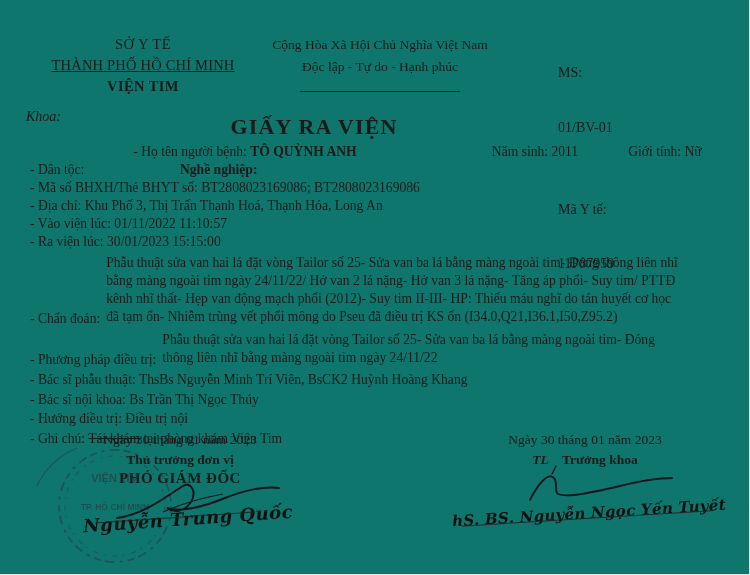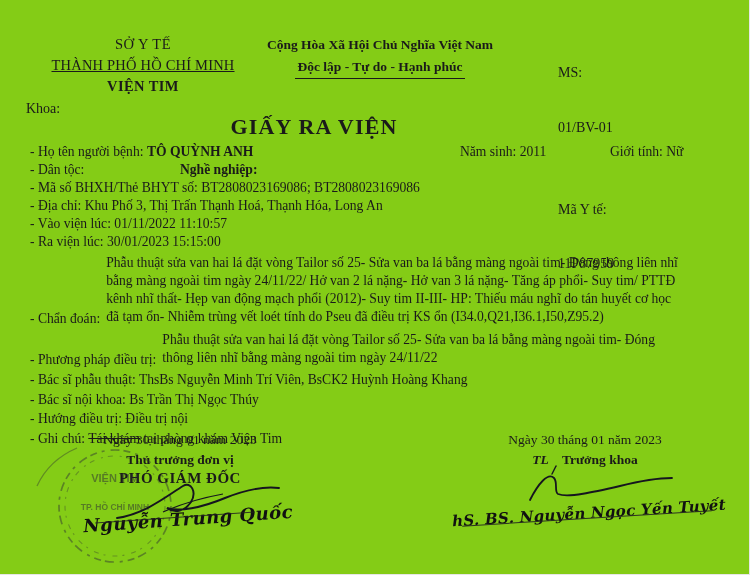--- a/index.html
+++ b/index.html
@@ -8,21 +8,21 @@
     background: #ffffff;
   }
   body {
     font-family: "Liberation Serif", "DejaVu Serif", serif;
     color: #1a1a1a;
   }
   #page {
     position: relative;
     width: 750px;
     height: 575px;
-    background: #84cc16;
+    background: #0f766e;
     overflow: hidden;
     border-right: 1px solid #e6e6e6;
     border-bottom: 1px solid #e6e6e6;
     box-sizing: border-box;
   }
 
   
   .header {
     position: absolute;
     top: 30px;
@@ -36,42 +36,43 @@
     top: 4px;
     width: 250px;
     text-align: center;
     line-height: 1.45;
     font-size: 14.5px;
   }
   .hdr-left .l1 { letter-spacing: .5px; }
   .hdr-left .l2 { letter-spacing: .2px; text-decoration: underline; }
   .hdr-left .l3 { font-weight: bold; letter-spacing: .4px; }
   .khoa-row {
-    margin-top: 2px;
+    margin-top: 10px;
     display: flex;
     text-align: left;
     font-size: 14px;
+    font-style: italic;
   }
   .khoa-row .khoa-label { width: 62px; padding-left: 8px; }
   .khoa-row .khoa-value { flex: 1; }
 
   .hdr-center {
     position: absolute;
     left: 250px;
     top: 4px;
     width: 260px;
     text-align: center;
     font-size: 13.5px;
-    font-weight: bold;
+    font-weight: normal;
     line-height: 1.6;
   }
   .hdr-center .motto {
     display: inline-block;
     border-bottom: 1.4px solid #1a1a1a;
-    padding: 0 2px 1px 2px;
+    padding: 0 2px 14px 2px;
   }
 
   .hdr-right {
     position: absolute;
     left: 530px;
     top: 2px;
     font-size: 14px;
     line-height: 1.95;
   }
   .hdr-right .r-row { white-space: pre; }
@@ -93,21 +94,21 @@
     position: absolute;
     top: 145px;
     left: 30px;
     width: 700px;
     font-size: 13.6px;
     line-height: 1.0;
   }
   .line { position: relative; margin-bottom: 4.5px; }
   .bold { font-weight: bold; }
 
-  .row-name { display: flex; }
+  .row-name { display: flex; text-align: center; }
   .row-name .left { width: 430px; }
   .row-name .birth { width: 150px; }
   .row-name .sex { width: 110px; }
 
   .row-dantoc .job {
     position: absolute;
     left: 150px;
     top: 0;
     font-weight: bold;
   }
@@ -266,21 +267,21 @@
       <span>30/01/2023 15:15:00</span>
     </div>
 
     <div class="hang">
       <span class="lbl">- Chẩn đoán:</span>
       <span style="flex:0 0 6px"></span>
       <span class="val">
         <span>Phẫu thuật sửa van hai lá đặt vòng Tailor số 25- Sửa van ba lá bằng màng ngoài tim- Đóng thông liên nhĩ</span>
         <span>bằng màng ngoài tim ngày 24/11/22/ Hở van 2 lá nặng- Hở van 3 lá nặng- Tăng áp phổi- Suy tim/ PTTĐ</span>
         <span>kênh nhĩ thất- Hẹp van động mạch phổi (2012)- Suy tim II-III- HP: Thiếu máu nghĩ do tán huyết cơ học</span>
-        <span>đã tạm ổn- Nhiễm trùng vết loét tính do Pseu đã điều trị KS ổn (I34.0,Q21,I36.1,I50,Z95.2)</span>
+        <span>đã tạm ổn- Nhiễm trùng vết phổi mông do Pseu đã điều trị KS ổn (I34.0,Q21,I36.1,I50,Z95.2)</span>
       </span>
     </div>
 
     <div class="hang" style="margin-top:5px">
       <span class="lbl">- Phương pháp điều trị:</span>
       <span style="flex:0 0 6px"></span>
       <span class="val">
         <span>Phẫu thuật sửa van hai lá đặt vòng Tailor số 25- Sửa van ba lá bằng màng ngoài tim- Đóng</span>
         <span>thông liên nhĩ bằng màng ngoài tim ngày 24/11/22</span>
       </span>

